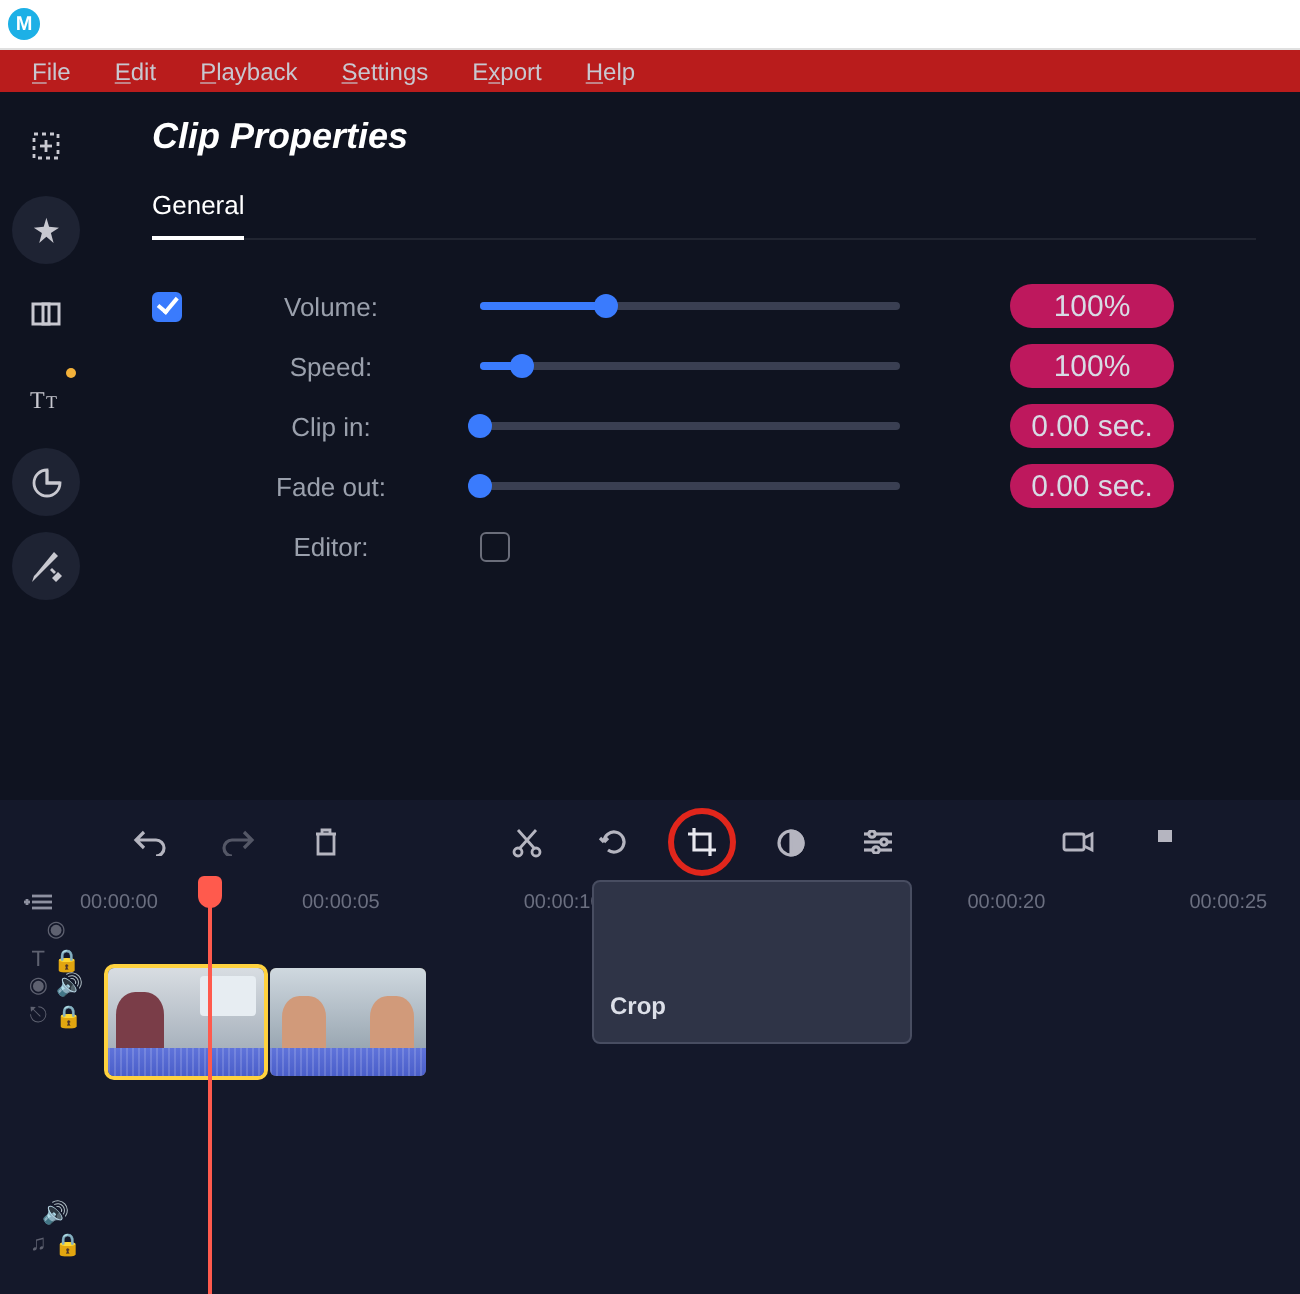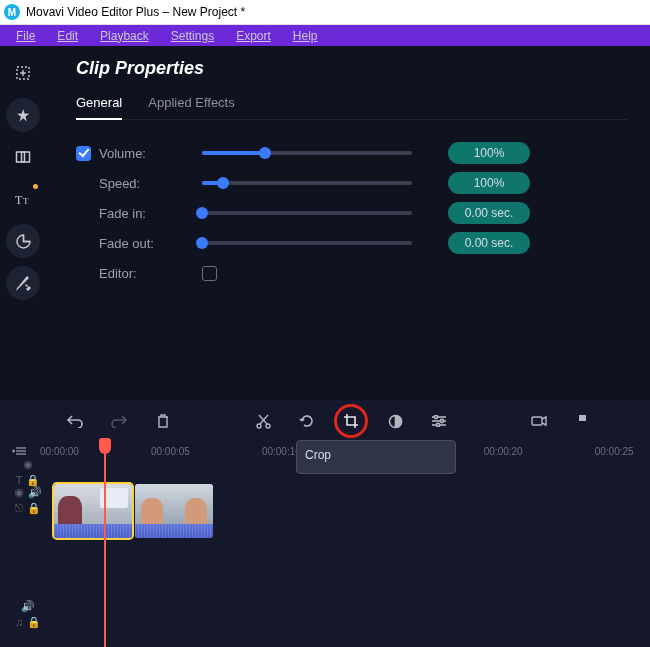--- a/index.html
+++ b/index.html
@@ -1,40 +1,40 @@
 <!DOCTYPE html>
 <html><head>
 <meta charset="utf-8">
 <style>
   * { box-sizing: border-box; margin: 0; padding: 0; }
   body { font-family: -apple-system, "Segoe UI", Arial, sans-serif; background: #fff; width: 650px; height: 647px; overflow: hidden; font-size: 13px; color: #c8c8d0; }
   .titlebar { height: 24px; background: #fff; color: #000; display: flex; align-items: center; padding-left: 4px; font-size: 12px; gap: 6px; }
   .app-icon { width: 16px; height: 16px; background: #1db0e6; border-radius: 50%; display: inline-flex; align-items: center; justify-content: center; color: #fff; font-size: 10px; font-weight: bold; }
-  .menubar { height: 22px; background: #6d28d9; color: #c8c8d0; display: flex; align-items: center; padding-left: 6px; gap: 2px; font-size: 12px; border-top: 1px solid #e0e0e0; text-decoration: underline; }
+  .menubar { height: 22px; background: #b91c1c; color: #c8c8d0; display: flex; align-items: center; padding-left: 6px; gap: 2px; font-size: 12px; border-top: 1px solid #e0e0e0; }
   .menubar span { padding: 2px 10px; cursor: default; }
   .menubar span u { text-decoration: underline; text-decoration-color: rgba(200,200,208,0.6); }
   .app { display: flex; height: 354px; background: #0f1320; }
   .sidebar { width: 46px; background: #0f1320; display: flex; flex-direction: column; align-items: center; padding-top: 10px; gap: 8px; }
   .side-btn { width: 34px; height: 34px; border-radius: 50%; background: #1e2333; display: flex; align-items: center; justify-content: center; color: #b5b5c0; position: relative; }
   .side-btn.flat { background: transparent; }
   .side-btn .dot { position: absolute; top: 2px; right: 2px; width: 5px; height: 5px; background: #f3b13a; border-radius: 50%; }
   .panel { flex: 1; padding: 12px 22px 8px 30px; }
   .panel h1 { color: #fff; font-size: 18px; font-weight: 600; margin-bottom: 16px; font-style: italic; }
   .tabs { display: flex; gap: 26px; border-bottom: 1px solid rgba(255,255,255,0.08); margin-bottom: 18px; }
   .tab { padding-bottom: 8px; color: #8e8f9a; font-size: 13px; cursor: default; }
   .tab.active { color: #fff; border-bottom: 2px solid #fff; margin-bottom: -1px; }
-  .prop-row { display: flex; align-items: center; height: 30px; gap: 8px; }
+  .prop-row { display: flex; align-items: center; height: 30px; gap: 27px; text-align: center; }
   .chk { width: 15px; height: 15px; border-radius: 3px; border: 1.5px solid #6a6d7a; display: inline-flex; align-items: center; justify-content: center; flex: 0 0 15px; }
   .chk.checked { background: #3a7bfd; border-color: #3a7bfd; }
   .chk.checked::after { content: ""; width: 4px; height: 8px; border: solid #fff; border-width: 0 2px 2px 0; transform: rotate(40deg) translate(-1px,-1px); }
   .prop-label { flex: 0 0 95px; color: #9aa0ac; font-size: 13px; }
   .slider { position: relative; flex: 0 0 210px; height: 4px; background: #3a3f52; border-radius: 2px; }
   .slider .fill { position: absolute; left: 0; top: 0; height: 100%; background: #3a7bfd; border-radius: 2px; }
   .slider .thumb { position: absolute; top: 50%; width: 12px; height: 12px; background: #3a7bfd; border-radius: 50%; transform: translate(-50%, -50%); }
-  .value-pill { margin-left: 28px; flex: 0 0 82px; height: 22px; background: #0f766e; border-radius: 11px; display: flex; align-items: center; justify-content: center; color: #d8dbe5; font-size: 12px; }
+  .value-pill { margin-left: 28px; flex: 0 0 82px; height: 22px; background: #be185d; border-radius: 11px; display: flex; align-items: center; justify-content: center; color: #d8dbe5; font-size: 15px; }
   .checkbox-col { flex: 0 0 210px; display: flex; }
   .timeline-area { background: #14182a; height: 247px; position: relative; }
   .timeline-toolbar { height: 42px; display: flex; align-items: center; padding-left: 64px; gap: 22px; color: #b5b5c0; }
   .tl-gap { width: 34px; }
   .tl-btn { width: 22px; height: 22px; display: flex; align-items: center; justify-content: center; position: relative; }
   .crop-highlight { position: absolute; top: 50%; left: 50%; width: 34px; height: 34px; border: 3px solid #e1261c; border-radius: 50%; transform: translate(-50%, -50%); }
   .ruler-row { height: 18px; display: flex; align-items: center; padding-left: 40px; position: relative; color: #6b6f80; font-size: 10px; }
   .ruler-btn { width: 18px; position: absolute; left: 12px; }
   .ruler-marks { display: flex; gap: 72px; margin-left: 0; }
   .playhead { position: absolute; left: 104px; top: 0; width: 2px; height: 240px; background: #ff5a4d; z-index: 5; }
@@ -44,30 +44,29 @@
   .track.video { height: 68px; align-items: flex-start; padding-top: 2px; }
   .track-icons { width: 40px; display: flex; flex-direction: column; align-items: center; gap: 3px; font-size: 11px; }
   .track-icons .row { display: flex; gap: 4px; }
   .clips { position: absolute; left: 54px; top: 24px; display: flex; gap: 3px; }
   .clip { width: 78px; height: 54px; background: #6a5a3a; border-radius: 3px; overflow: hidden; display: flex; flex-direction: column; }
   .clip.selected { outline: 2px solid #ffd23f; }
   .clip-thumb { flex: 1; background: #5c89a8; position: relative; }
   .clip-wave { height: 14px; background: linear-gradient(#5f73da, #4a5ec9); position: relative; }
   .clip-wave::after { content: ""; position: absolute; inset: 0; background: repeating-linear-gradient(90deg, rgba(255,255,255,0.3) 0 1px, transparent 1px 3px); opacity: 0.5; }
   .tooltip { position: absolute; top: 40px; left: 296px; width: 160px; background: #2f3447; border: 1px solid #484d61; border-radius: 4px; padding: 6px 8px 8px; z-index: 20; color: #dcdfe8; font-size: 11px; line-height: 1.35; }
-  .tooltip .tt-title { font-weight: 400; font-size: 12px; margin-bottom: 2px; }
+  .tooltip .tt-title { font-weight: 700; font-size: 12px; margin-bottom: 2px; margin-top: 48px; }
   svg { display: block; }
   .person { position: absolute; border-radius: 40% 40% 0 0; }
 </style>
 </head>
 <body>
 
 <div class="titlebar">
   <span class="app-icon">M</span>
-  <span>Movavi Video Editor Plus – New Project *</span>
 </div>
 
 <div class="menubar">
   <span><u>F</u>ile</span>
   <span><u>E</u>dit</span>
   <span><u>P</u>layback</span>
   <span><u>S</u>ettings</span>
   <span>E<u>x</u>port</span>
   <span><u>H</u>elp</span>
 </div>
@@ -110,21 +109,20 @@
           <path d="M11 0 L13 2 L4 11 L2 13 L1 14 L0 15 L1 12 L2 11 Z"></path>
           <path d="M13 10 L15 12 L12 15 L10 13 Z M11 11 L9 9 L10 8 L12 10 Z"></path>
         </svg>
     </div>
   </div>
 
   <div class="panel">
     <h1>Clip Properties</h1>
     <div class="tabs">
       <div class="tab active">General</div>
-      <div class="tab">Applied Effects</div>
     </div>
 
     <div class="prop-row">
       <span class="chk checked"></span>
       <span class="prop-label">Volume:</span>
       <div class="slider">
           <div class="fill" style="width:30%"></div>
           <div class="thumb" style="left:30%"></div>
         </div>
       <div class="value-pill">100%</div>
@@ -136,21 +134,21 @@
       <span class="prop-label">Speed:</span>
       <div class="slider">
           <div class="fill" style="width:10%"></div>
           <div class="thumb" style="left:10%"></div>
         </div>
       <div class="value-pill">100%</div>
     </div>
 
     <div class="prop-row">
       <span style="flex:0 0 15px"></span>
-      <span class="prop-label">Fade in:</span>
+      <span class="prop-label">Clip in:</span>
       <div class="slider">
           <div class="thumb" style="left:0%"></div>
         </div>
       <div class="value-pill">0.00 sec.</div>
     </div>
 
     <div class="prop-row">
       <span style="flex:0 0 15px"></span>
       <span class="prop-label">Fade out:</span>
       <div class="slider">

